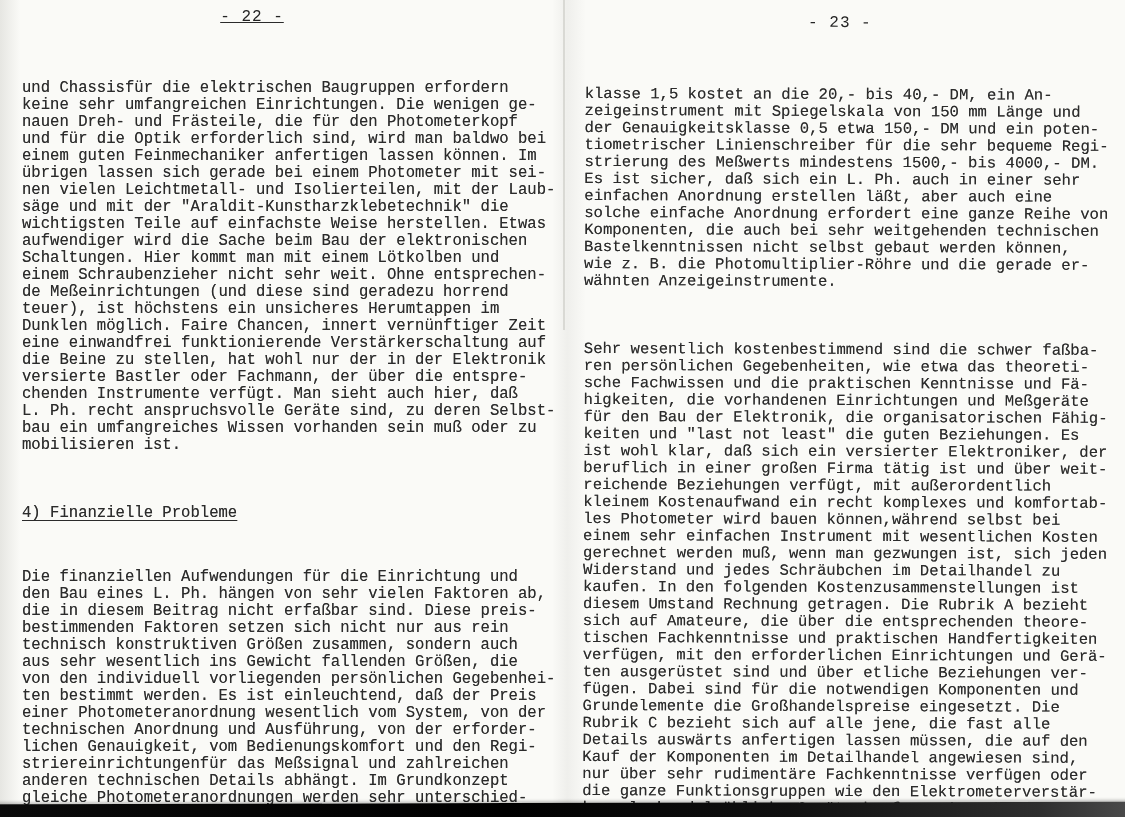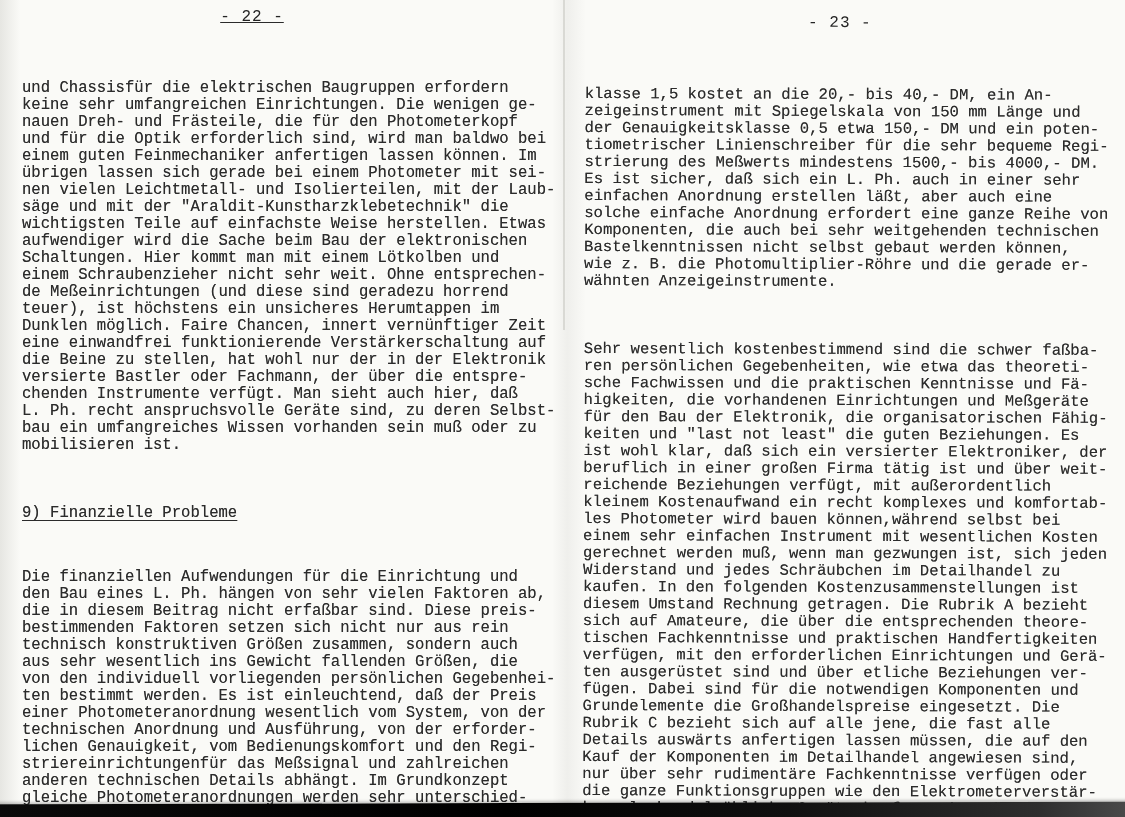--- a/index.html
+++ b/index.html
@@ -107,21 +107,21 @@
 de Meßeinrichtungen (und diese sind geradezu horrend
 teuer), ist höchstens ein unsicheres Herumtappen im
 Dunklen möglich. Faire Chancen, innert vernünftiger Zeit
 eine einwandfrei funktionierende Verstärkerschaltung auf
 die Beine zu stellen, hat wohl nur der in der Elektronik
 versierte Bastler oder Fachmann, der über die entspre-
 chenden Instrumente verfügt. Man sieht auch hier, daß
 L. Ph. recht anspruchsvolle Geräte sind, zu deren Selbst-
 bau ein umfangreiches Wissen vorhanden sein muß oder zu
 mobilisieren ist.</p>
-    <p class="para section-heading">9) Finanzielle Probleme</p>
+    <p class="para section-heading">4) Finanzielle Probleme</p>
     <p class="para">Die finanziellen Aufwendungen für die Einrichtung und
 den Bau eines L. Ph. hängen von sehr vielen Faktoren ab,
 die in diesem Beitrag nicht erfaßbar sind. Diese preis-
 bestimmenden Faktoren setzen sich nicht nur aus rein
 technisch konstruktiven Größen zusammen, sondern auch
 aus sehr wesentlich ins Gewicht fallenden Größen, die
 von den individuell vorliegenden persönlichen Gegebenhei-
 ten bestimmt werden. Es ist einleuchtend, daß der Preis
 einer Photometeranordnung wesentlich vom System, von der
 technischen Anordnung und Ausführung, von der erforder-

